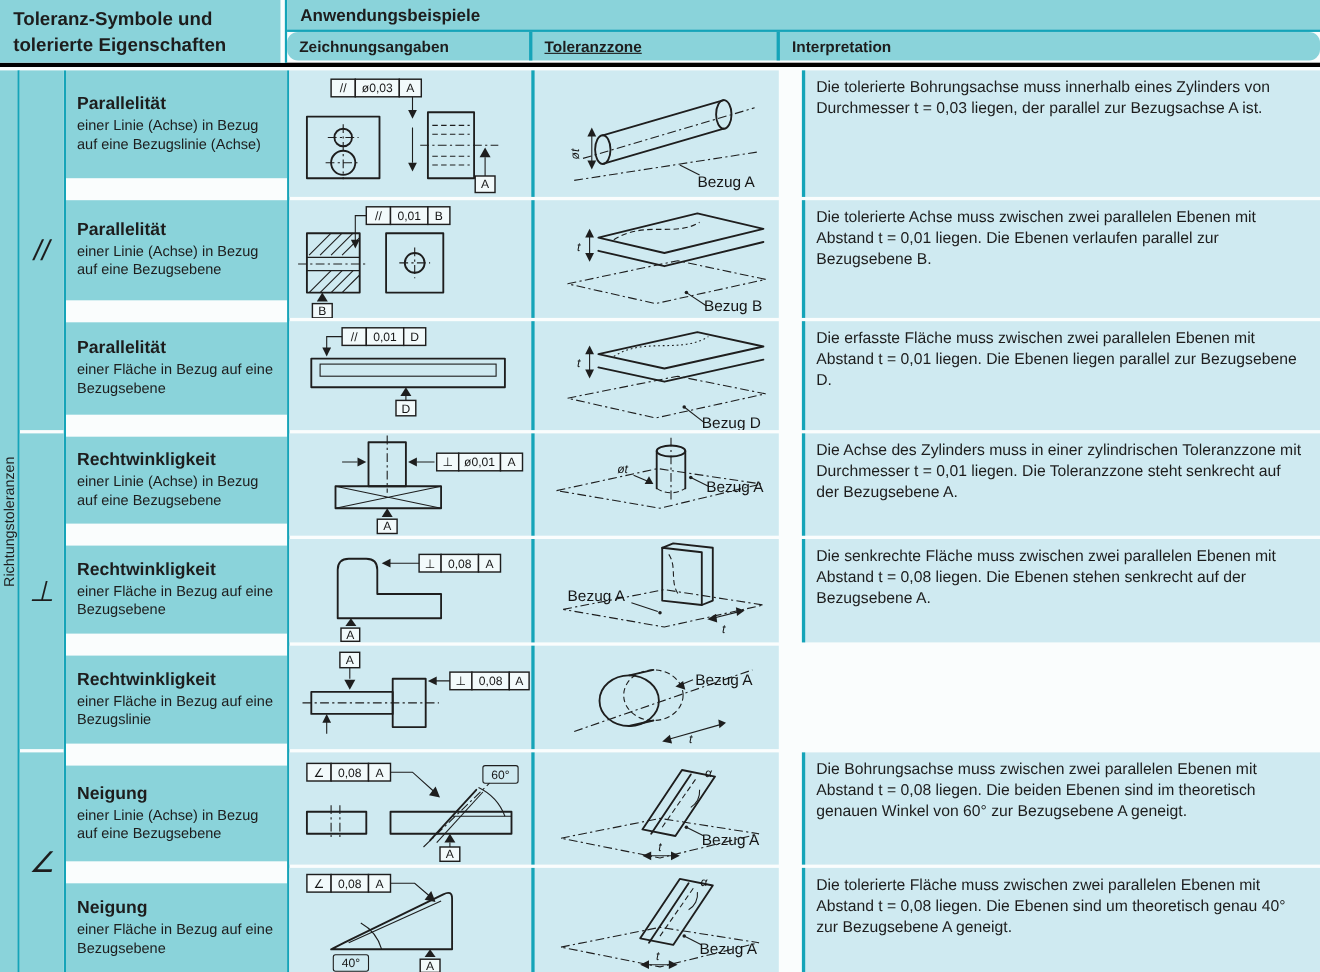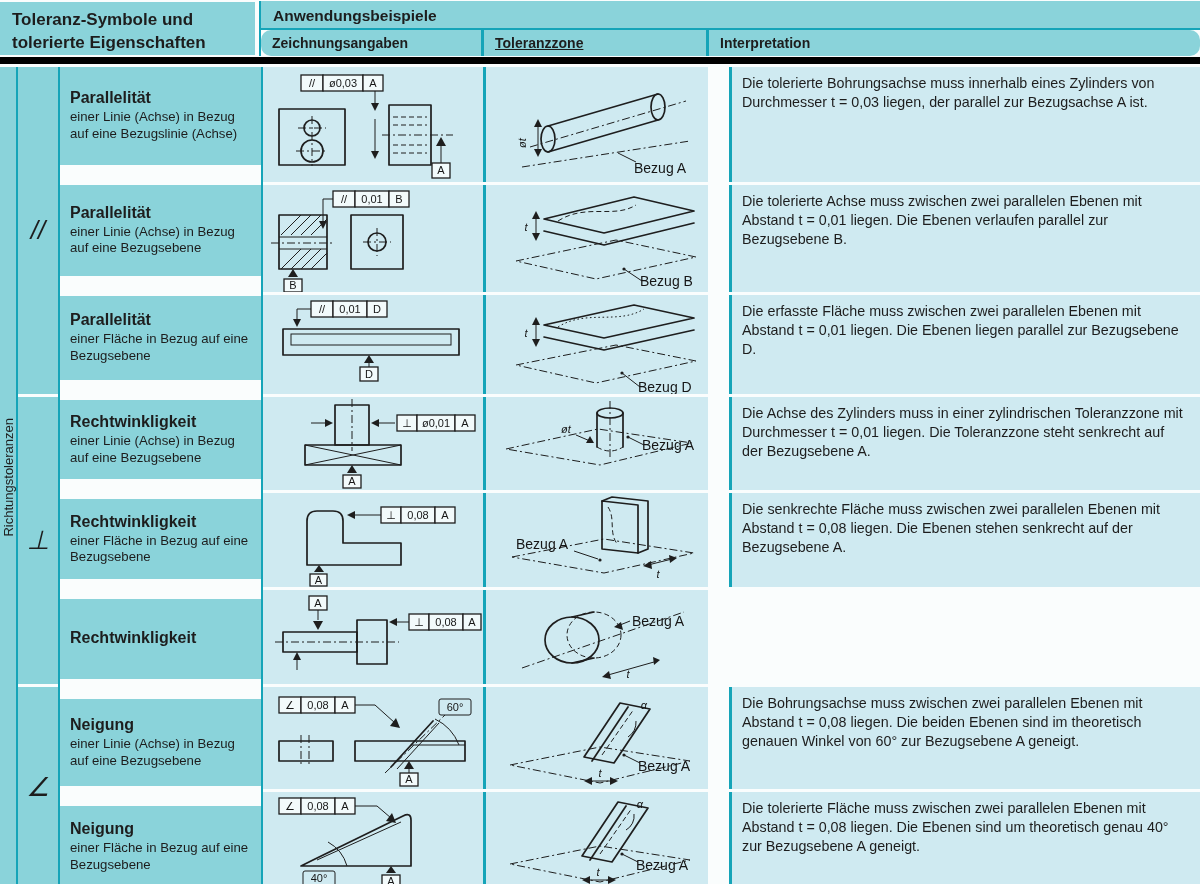--- a/index.html
+++ b/index.html
@@ -1,19 +1,19 @@
 <!DOCTYPE html>
 <html><head>
 <meta charset="utf-8">
 <style>
   html,body{margin:0;padding:0;background:#ffffff;font-family:"Liberation Sans",sans-serif;color:#1d1d1d;}
   .page{width:1200px;height:884px;background:#fafdfd;overflow:hidden;}
 
   
-  .hdr{display:flex;height:57px;border-bottom:7px solid #000000;align-items:center;}
+  .hdr{display:flex;height:57px;border-bottom:4px solid #000000;}
   .hdr-left{width:259px;background:#8ad3da;box-sizing:border-box;padding:7px 30px 0 12px;
             font-size:17px;font-weight:bold;line-height:1.35;border-right:4px solid #fafdfd;}
   .hdr-right{flex:1;display:flex;flex-direction:column;border-left:2px solid #15a4b8;box-sizing:border-box;}
   .hdr-right-top{height:29px;background:#8ad3da;box-sizing:border-box;padding:6px 0 0 12px;
                  font-size:15.5px;font-weight:bold;border-bottom:2px solid #15a4b8;}
   .hdr-cols{display:flex;height:26px;background:#8ad3da;border-radius:10px;}
   .hdr-col{box-sizing:border-box;padding:5px 0 0 11px;font-size:14px;font-weight:bold;}
   .hdr-col1{width:220px;}
   .hdr-col2{width:225px;border-left:3px solid #15a4b8;text-decoration:underline;}
   .hdr-col3{flex:1;border-left:3px solid #15a4b8;}
@@ -94,20 +94,21 @@
       <div class="propcell" style="height:93px">
         <div class="pt">Rechtwinkligkeit</div>
         <div class="ps">einer Linie (Achse) in Bezug auf eine Bezugsebene</div>
       </div>
       <div class="propcell" style="height:94px">
         <div class="pt">Rechtwinkligkeit</div>
         <div class="ps">einer Fläche in Bezug auf eine Bezugsebene</div>
       </div>
       <div class="propcell" style="height:94px">
         <div class="pt">Rechtwinkligkeit</div>
+        <div class="ps">einer Fläche in Bezug auf eine Bezugslinie</div>
       </div>
       <div class="propcell" style="height:102px">
         <div class="pt">Neigung</div>
         <div class="ps">einer Linie (Achse) in Bezug auf eine Bezugsebene</div>
       </div>
       <div class="propcell" style="height:96px">
         <div class="pt">Neigung</div>
         <div class="ps">einer Fläche in Bezug auf eine Bezugsebene</div>
       </div>
     </div>

